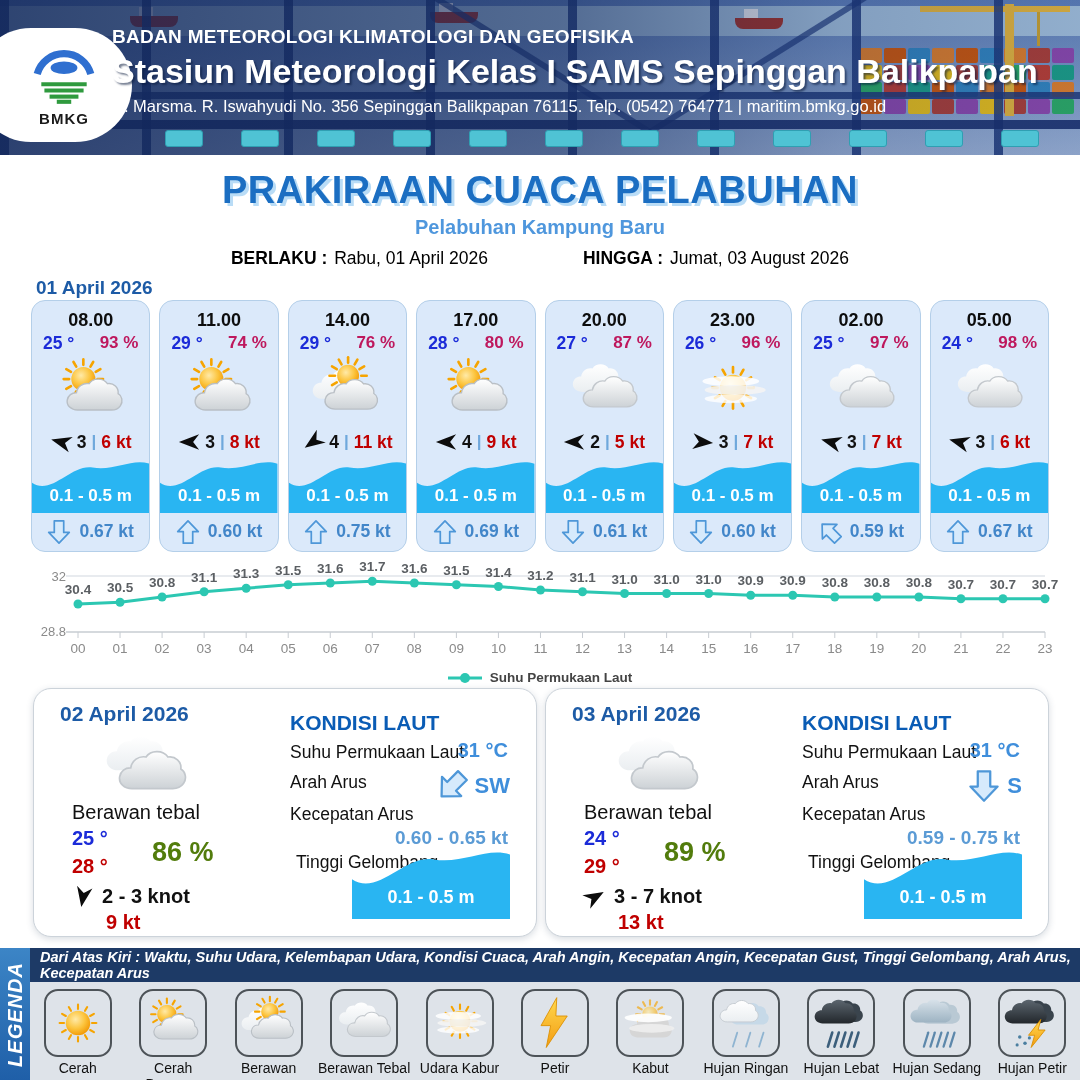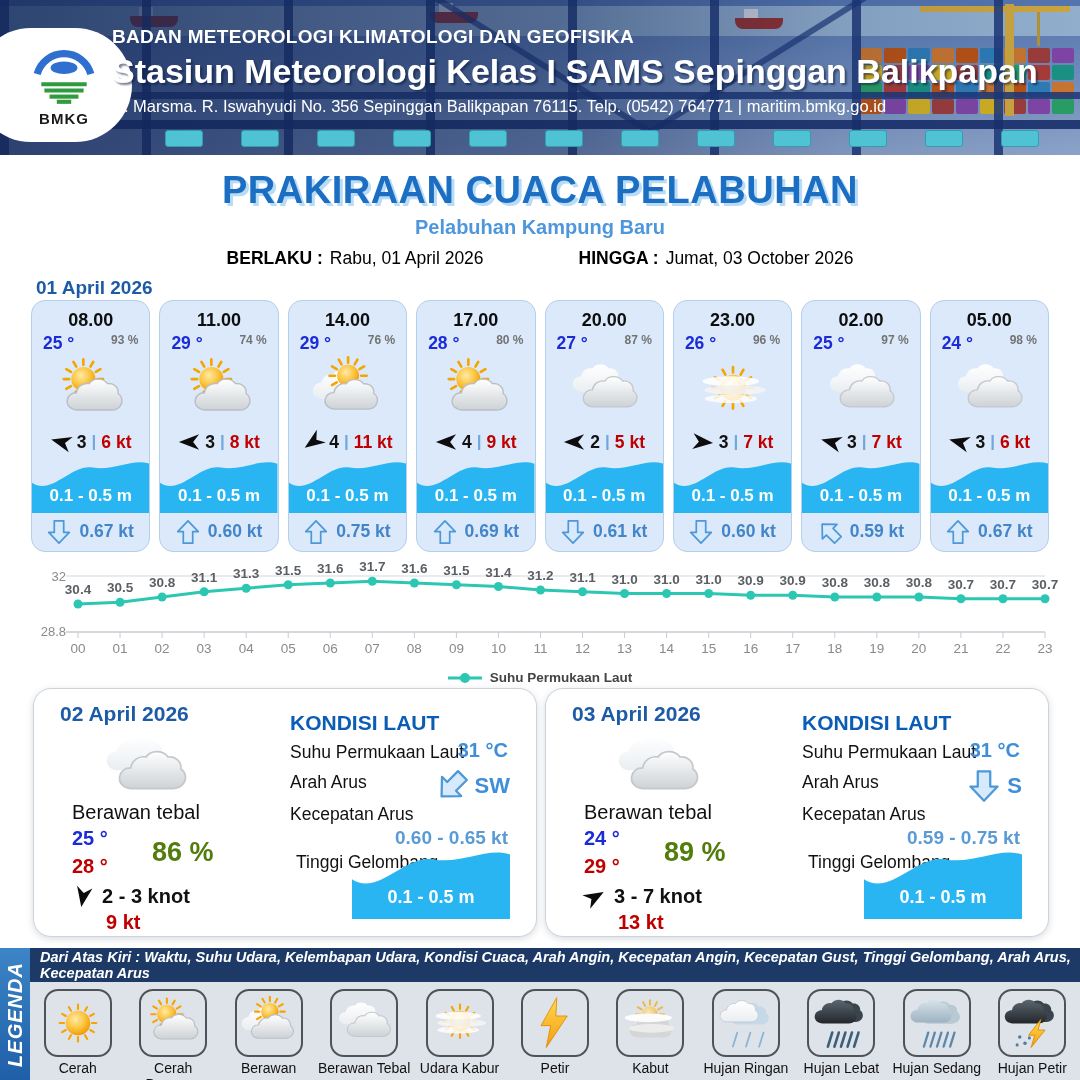--- a/index.html
+++ b/index.html
@@ -39,21 +39,21 @@
   .validity{margin-top:9px;display:flex;justify-content:center;gap:95px;font-size:17.5px;color:#000;}
   .validity b{font-weight:bold;margin-right:7px;}
   .day1-date{position:absolute;left:36px;top:122px;font-size:19px;font-weight:bold;color:#1d5ba6;}
   
   .cards-row{position:absolute;left:31px;top:300px;width:1018px;height:252px;display:flex;gap:9px;}
   .fcard{flex:1;background:#dbe9fa;border:1.5px solid #b4cfe9;border-radius:14px;overflow:hidden;
          display:flex;flex-direction:column;align-items:center;position:relative;}
   .fc-time{margin-top:9px;font-size:18px;font-weight:bold;color:#0d0d0d;}
   .fc-th{width:100%;box-sizing:border-box;padding:2px 11px 0 11px;display:flex;justify-content:space-between;}
   .fc-temp{font-size:17.5px;font-weight:bold;color:#1b2bd8;}
-  .fc-hum{font-size:12px;font-weight:bold;color:#737373;}
+  .fc-hum{font-size:17px;font-weight:bold;color:#be185d;}
   .fc-icon{width:78px;height:70px;margin-top:1px;}
   .fc-icon svg{width:100%;height:100%;}
   .fc-wind{display:flex;align-items:center;gap:5px;height:32px;margin-top:2px;}
   .fc-wspd{font-size:17.5px;font-weight:bold;color:#111;}
   .fc-sep{font-size:17px;font-weight:bold;color:#6fa8dc;}
   .fc-gust{font-size:17.5px;font-weight:bold;color:#c00000;}
   .fc-wave{position:relative;width:100%;height:58px;margin-top:auto;}
   .fc-wave svg{position:absolute;inset:0;width:100%;height:100%;}
   .fc-wave-label{position:absolute;left:0;right:0;top:28px;text-align:center;
                  font-size:17px;font-weight:bold;color:#fff;}
@@ -226,21 +226,21 @@
       <div class="hdr-station">Stasiun Meteorologi Kelas I SAMS Sepinggan Balikpapan</div>
       <div class="hdr-address">Jl. Marsma. R. Iswahyudi No. 356 Sepinggan Balikpapan 76115. Telp. (0542) 764771 | maritim.bmkg.go.id</div>
     </div>
   </div>
 
   <div class="titles">
     <div class="main-title">PRAKIRAAN CUACA PELABUHAN</div>
     <div class="sub-title">Pelabuhan Kampung Baru</div>
     <div class="validity">
       <span><b>BERLAKU :</b><span>Rabu, 01 April 2026</span></span>
-      <span><b>HINGGA :</b><span>Jumat, 03 October 2026</span></span>
+      <span><b>HINGGA :</b><span>Jumat, 03 August 2026</span></span>
     </div>
     <div class="day1-date">01 April 2026</div>
   </div>
 
   <div class="cards-row" id="cards-row">
     <div class="fcard">
       <div class="fc-time">08.00</div>
       <div class="fc-th">
         <span class="fc-temp">25 °</span>
         <span class="fc-hum">93 %</span>

